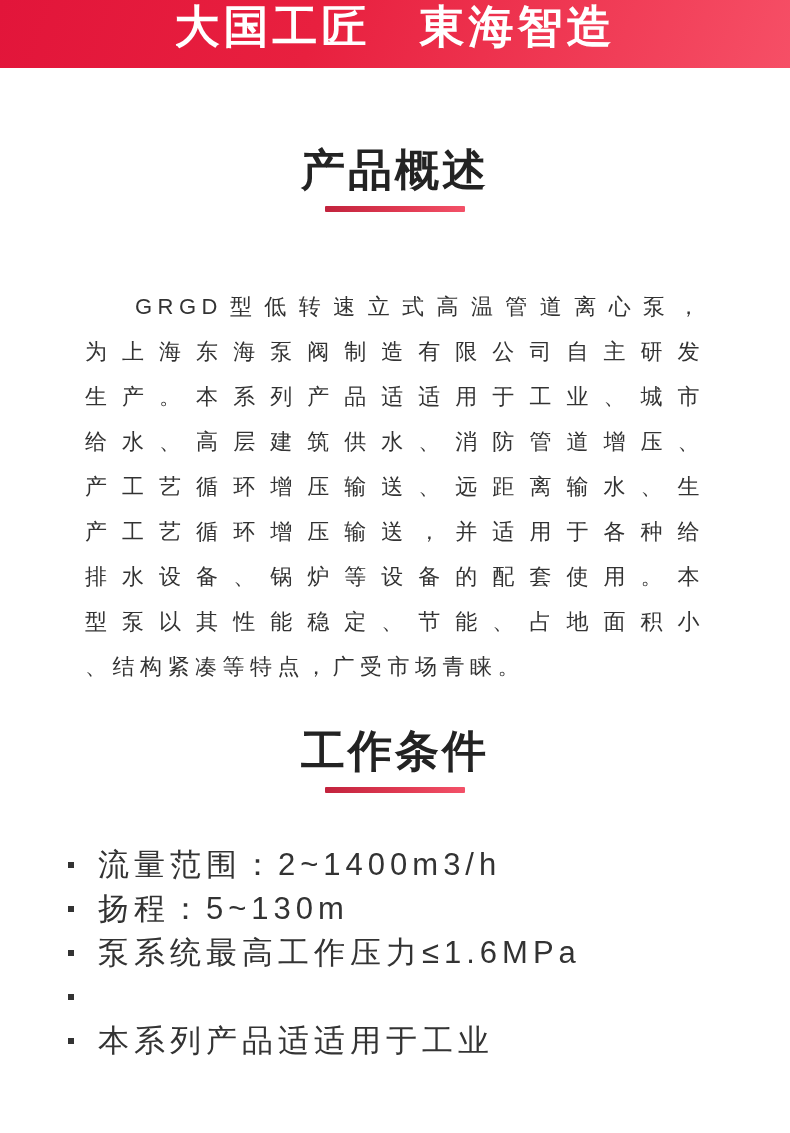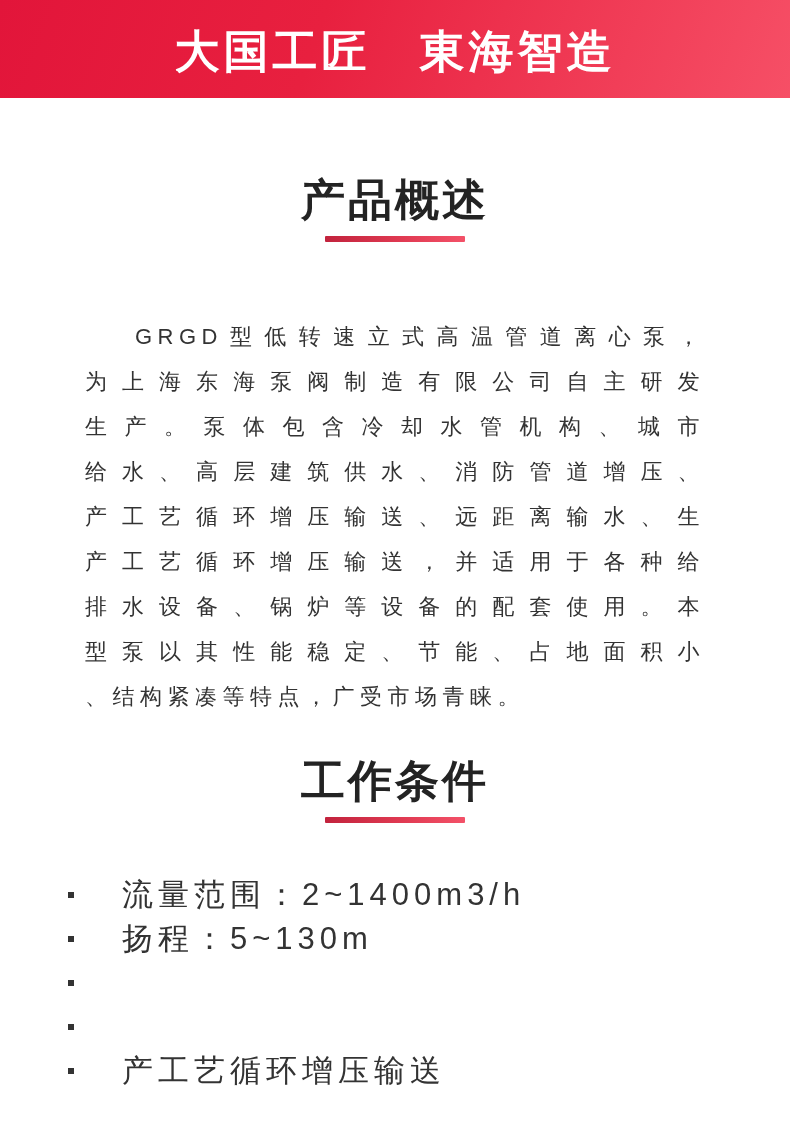--- a/index.html
+++ b/index.html
@@ -11,24 +11,23 @@
     width: 790px;
     height: 1133px;
     overflow: hidden;
     font-family: "Liberation Sans", sans-serif;
     color: #333333;
   }
 
   
   .banner {
     width: 790px;
-    height: 98px;
+    height: 68px;
     background: linear-gradient(110deg, #e2153a 0%, #e8203f 40%, #f64f66 100%);
     display: flex;
-    align-items: center;
     justify-content: center;
   }
   .banner-title {
     color: #ffffff;
     font-size: 45px;
     font-weight: bold;
     letter-spacing: 4px;
     white-space: pre;
     line-height: 1;
     padding-top: 4px;
@@ -91,39 +90,38 @@
     background: #333333;
     margin-right: 24px;
     flex: 0 0 auto;
   }
   .condition-text {
     font-size: 31px;
     letter-spacing: 5px;
     color: #333333;
     line-height: 44px;
     white-space: nowrap;
-    margin-left: 24px;
   }
 </style>
 </head>
 <body>
 
 <div class="banner">
   <div class="banner-title">大国工匠　東海智造</div>
 </div>
 
 <div class="section-head first">
   <div class="section-heading">产品概述</div>
   <div class="heading-underline"></div>
 </div>
 
 <div class="overview-paragraph">
   <div class="para-line indent">GRGD型低转速立式高温管道离心泵，</div>
   <div class="para-line">为上海东海泵阀制造有限公司自主研发</div>
-  <div class="para-line">生产。泵体包含冷却水管机构、城市</div>
+  <div class="para-line">生产。本系列产品适适用于工业、城市</div>
   <div class="para-line">给水、高层建筑供水、消防管道增压、</div>
   <div class="para-line">产工艺循环增压输送、远距离输水、生</div>
   <div class="para-line">产工艺循环增压输送，并适用于各种给</div>
   <div class="para-line">排水设备、锅炉等设备的配套使用。本</div>
   <div class="para-line">型泵以其性能稳定、节能、占地面积小</div>
   <div class="para-line last">、结构紧凑等特点，广受市场青睐。</div>
 </div>
 
 <div class="section-head second">
   <div class="section-heading">工作条件</div>
@@ -134,21 +132,22 @@
   <div class="condition-item">
     <span class="bullet-icon"></span>
     <span class="condition-text">流量范围：2~1400m3/h</span>
   </div>
   <div class="condition-item">
     <span class="bullet-icon"></span>
     <span class="condition-text">扬程：5~130m</span>
   </div>
   <div class="condition-item">
     <span class="bullet-icon"></span>
+    <span class="condition-text">泵系统最高工作压力≤1.6MPa</span>
   </div>
   <div class="condition-item">
     <span class="bullet-icon"></span>
   </div>
   <div class="condition-item">
     <span class="bullet-icon"></span>
-    <span class="condition-text">产工艺循环增压输送</span>
+    <span class="condition-text">本系列产品适适用于工业</span>
   </div>
 </div>
 
 </body></html>

